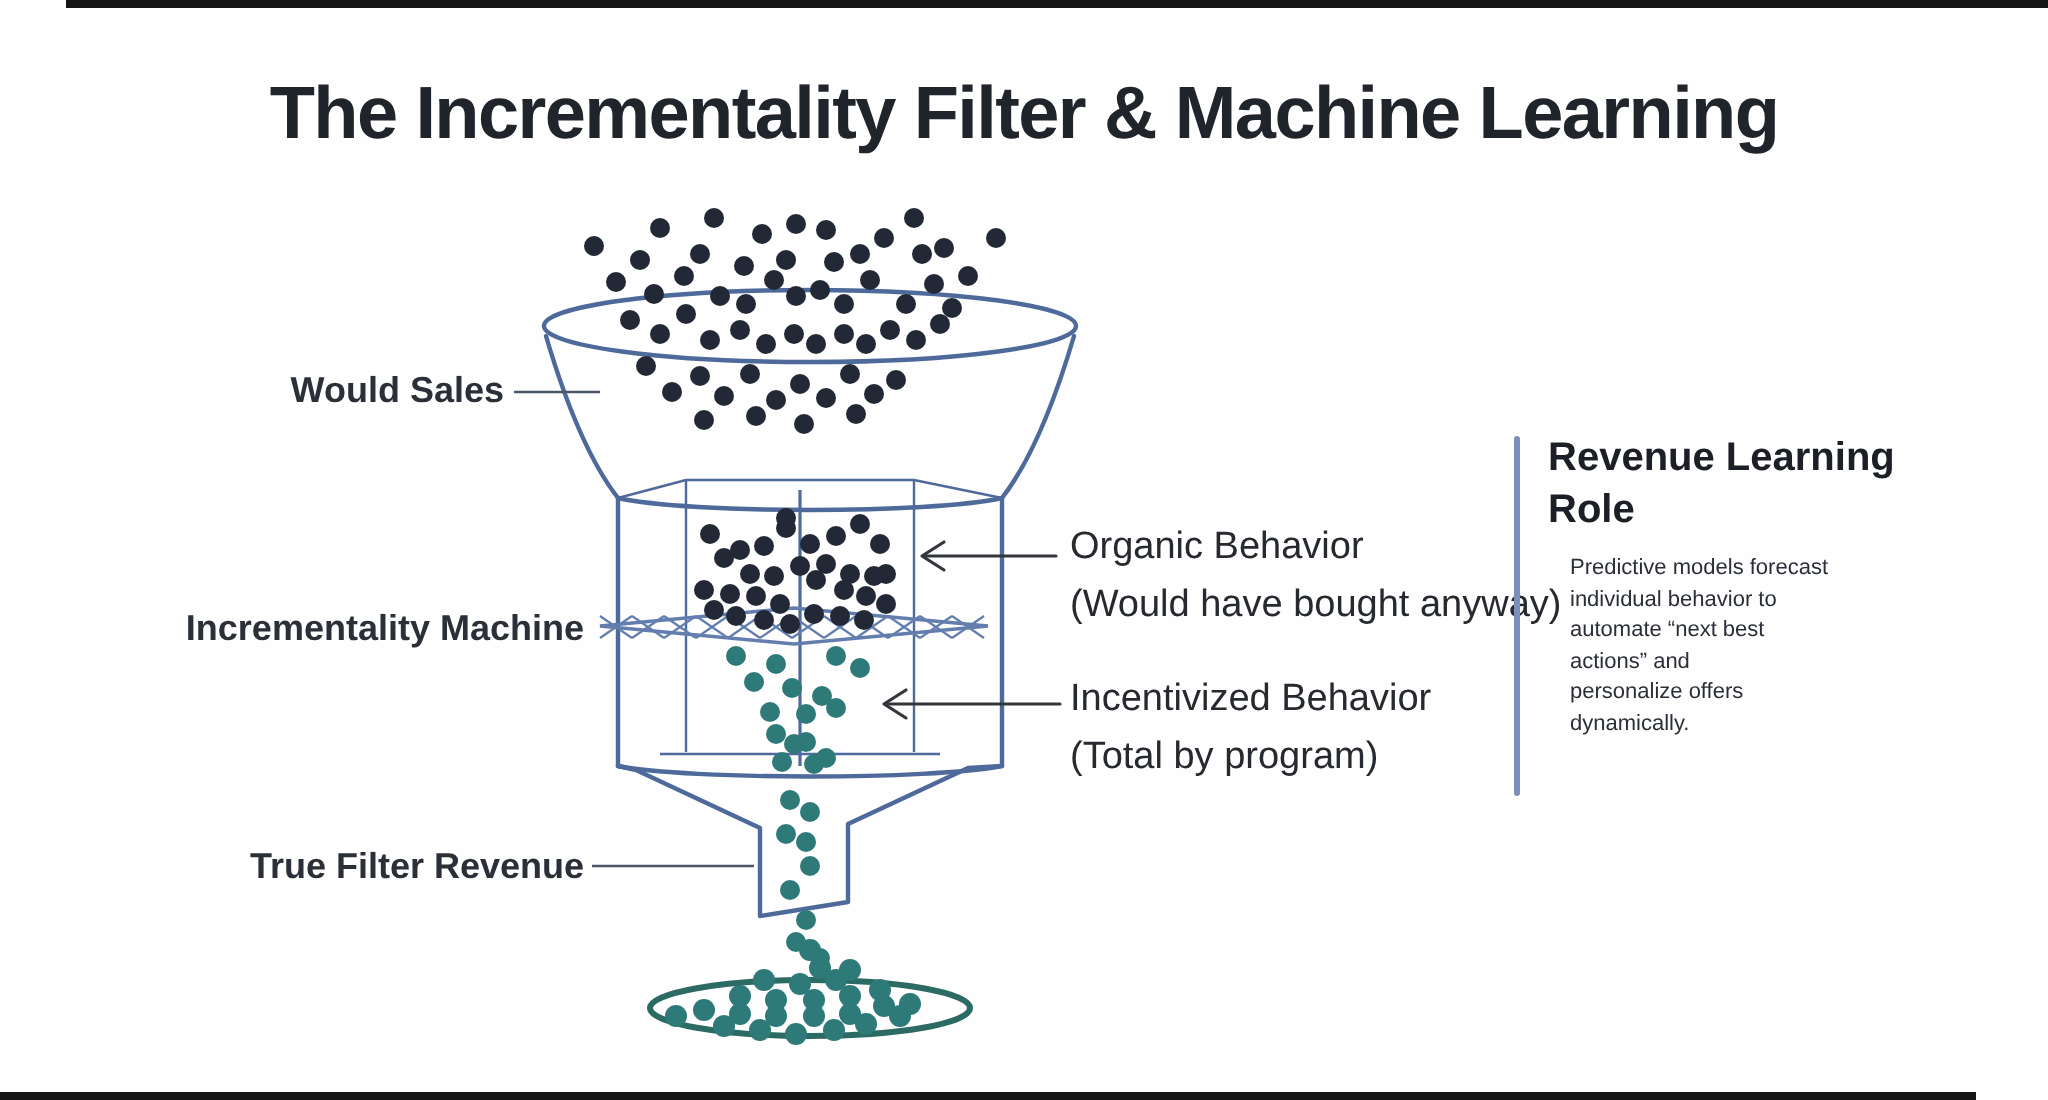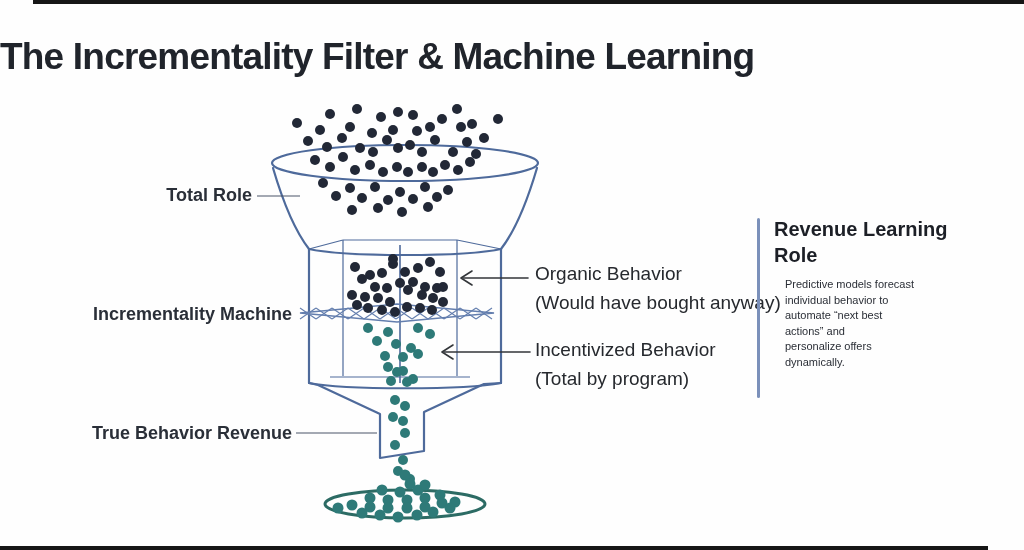--- a/index.html
+++ b/index.html
@@ -9,21 +9,21 @@
     background:#fefefe;
     font-family:"Liberation Sans", sans-serif;
     color:#23272e;
   }
   .edge-bar { position:absolute; background:var(--edge-bar,#161616); }
   #edge-bar-top { left:33px; top:0; width:991px; height:4px; }
   #edge-bar-bottom { left:0; top:546px; width:988px; height:4px; }
 
   .title {
     position:absolute; left:0; top:36px; width:1024px;
-    text-align:left;
+    text-align:center;
     font-size:37px; font-weight:700; letter-spacing:-0.8px;
     color:var(--title-text,#20242b);
     white-space:nowrap;
   }
 
   .side-label {
     position:absolute;
     font-size:18px; font-weight:600;
     color:var(--label-text,#2a2f38);
     text-align:right;
@@ -291,23 +291,23 @@
   </g>
 
   <g>
     <path class="arrow" d="M528,278 L463,278"></path>
     <path class="arrow" d="M472,271 L461,278 L472,285"></path>
     <path class="arrow" d="M530,352 L444,352"></path>
     <path class="arrow" d="M453,345 L442,352 L453,359"></path>
   </g>
 </svg>
 
-<div id="label-total-sales" class="side-label">Total Role</div>
+<div id="label-total-sales" class="side-label">Would Sales</div>
 <div id="label-incrementality" class="side-label">Incrementality Machine</div>
-<div id="label-true-loyalty" class="side-label">True Behavior Revenue</div>
+<div id="label-true-loyalty" class="side-label">True Filter Revenue</div>
 
 <div id="annotation-organic" class="annotation">Organic Behavior
 (Would have bought anyway)</div>
 <div id="annotation-incentivized" class="annotation">Incentivized Behavior
 (Total by program)</div>
 
 <div id="panel-rule"></div>
 <div id="panel-heading">Revenue Learning
 Role</div>
 <div id="panel-body">Predictive models forecast

